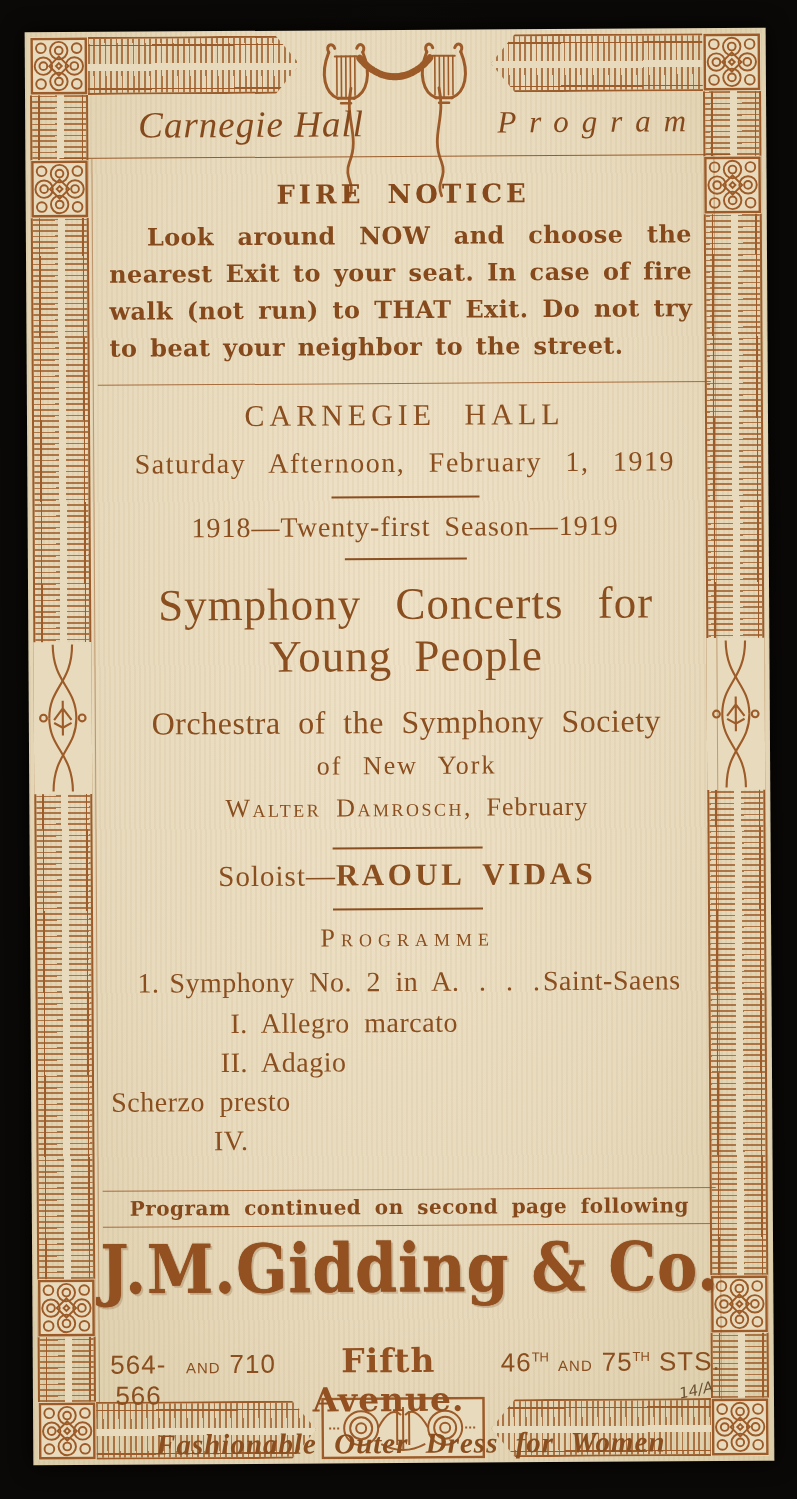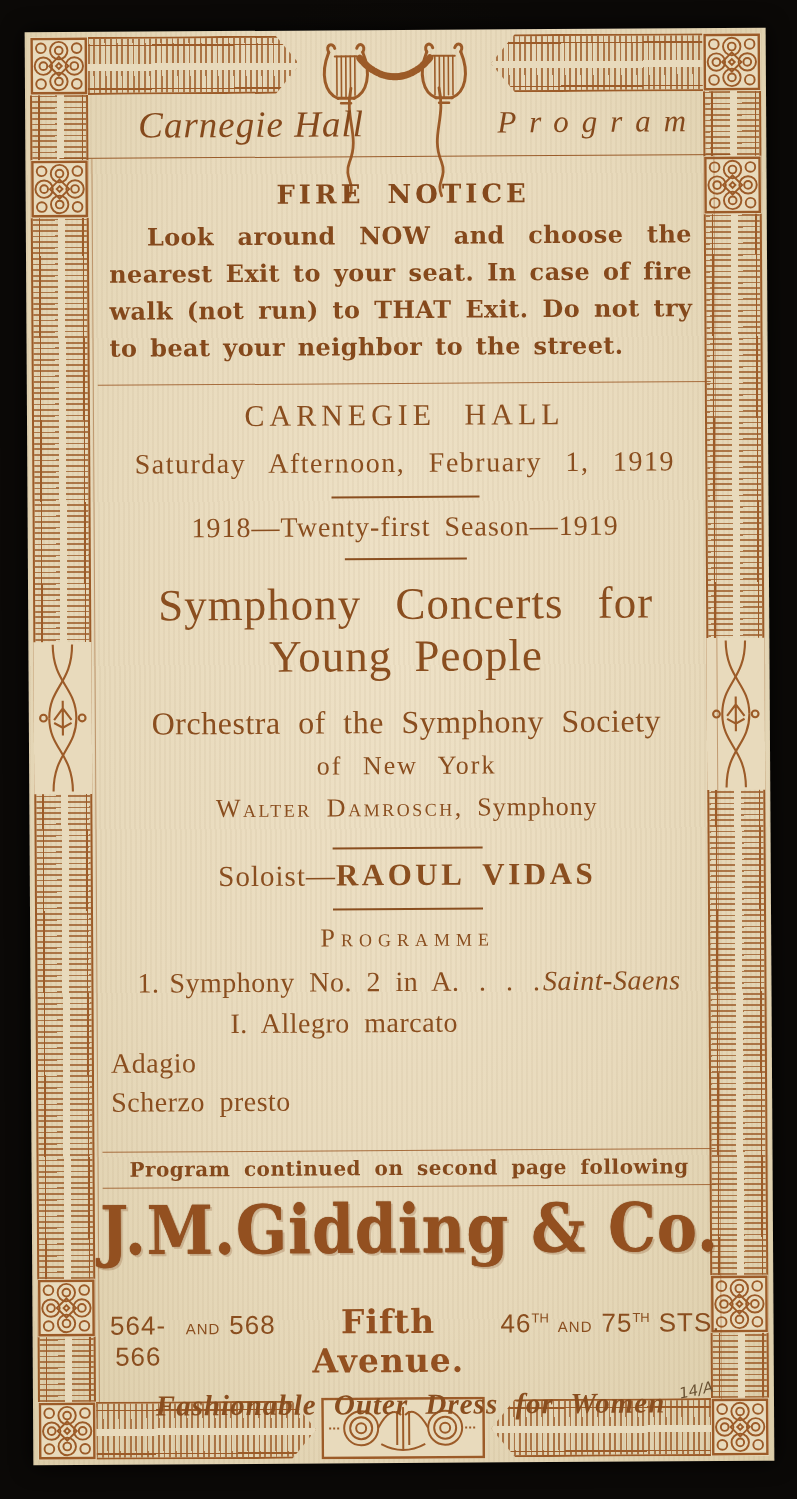--- a/index.html
+++ b/index.html
@@ -101,21 +101,21 @@
   .sc{font-variant:small-caps;letter-spacing:2.5px;}
   .d3{width:150px;margin-top:24px;}
   .soloist{margin-top:6px;line-height:40px;}
   .soloist-label{font-size:29px;letter-spacing:1px;}
   .soloist-name{font-size:31px;font-weight:bold;letter-spacing:3.5px;word-spacing:8px;}
   .d4{width:150px;margin-top:8px;}
   .prog-head{margin-top:13px;font-size:26px;font-variant:small-caps;letter-spacing:6px;}
   .prog-item{margin-top:12px;font-size:28px;line-height:34px;text-align:left;padding-left:40px;letter-spacing:.5px;word-spacing:7px;}
   .prog-num{margin-right:10px;}
   .leader{letter-spacing:3px;}
-  .it{font-style:italic;text-align:center;}
+  .it{text-align:center;}
   .movements{margin-top:4px;}
   .movement-row{display:flex;font-size:28px;line-height:39px;letter-spacing:.5px;}
   .m-num{width:150px;text-align:right;}
   .m-tempo{margin-left:13px;text-align:left;word-spacing:7px;}
   .cont-note{margin-top:5px;font-family:"DejaVu Serif",serif;font-weight:bold;font-size:20px;line-height:25px;letter-spacing:.5px;word-spacing:6px;color:var(--text-dark);}
   .rf2{margin-top:30px;}
   .rf3{margin-top:5px;}
 
   
   .ad-company{
@@ -300,56 +300,58 @@
       <div class="date-line">Saturday Afternoon, February 1, 1919</div>
       <div class="div-short d1"></div>
       <div class="season-line">1918—Twenty-first Season—1919</div>
       <div class="div-short d2"></div>
 
       <div class="big-title">Symphony Concerts for</div>
       <div class="big-title2">Young People</div>
 
       <div class="ens1">Orchestra of the Symphony Society</div>
       <div class="ens2">of New York</div>
-      <div class="cond"><span class="sc">Walter Damrosch,</span> <span>Symphony</span></div>
+      <div class="cond"><span class="sc">Walter Damrosch,</span> <span>February</span></div>
 
       <div class="div-short d3"></div>
       <div class="soloist"><span class="soloist-label">Soloist</span><span class="soloist-label">—</span><span class="soloist-name">RAOUL VIDAS</span></div>
       <div class="div-short d4"></div>
 
       <div class="prog-head">Programme</div>
 
       <div class="prog-item">
         <span class="prog-num">1.</span><span>Symphony No. 2 in A</span><span class="leader">. . . .</span><span class="it">Saint-Saens</span>
       </div>
 
       <div class="movements">
         <div class="movement-row">
           <span class="m-num">I.</span>
           <span class="m-tempo">Allegro marcato</span>
         </div>
         <div class="movement-row">
+          <span class="m-num">II.</span>
           <span class="m-tempo">Adagio</span>
         </div>
         <div class="movement-row">
           <span class="m-tempo">Scherzo presto</span>
         </div>
         <div class="movement-row">
+          <span class="m-num">IV.</span>
         </div>
       </div>
 
       <div class="rule-full rf2"></div>
       <div class="cont-note">Program continued on second page following</div>
       <div class="rule-full rf3"></div>
 
       <div class="ad-company">J.M.Gidding &amp; Co.</div>
       <div class="ad-address">
         <span class="addr-num">564-566</span>
         <span class="addr-and">and</span>
-        <span class="addr-num">568</span>
+        <span class="addr-num">710</span>
         <span class="addr-street">Fifth Avenue.</span>
         <span class="addr-cross"><span>46</span><sup>TH</sup></span>
         <span class="addr-and">and</span>
         <span class="addr-cross"><span>75</span><sup>TH</sup></span>
         <span class="addr-cross">STS.</span>
       </div>
       <div class="ad-tagline">Fashionable Outer Dress for Women</div>
 
       <div class="annotation">14/A</div>
     </div>

